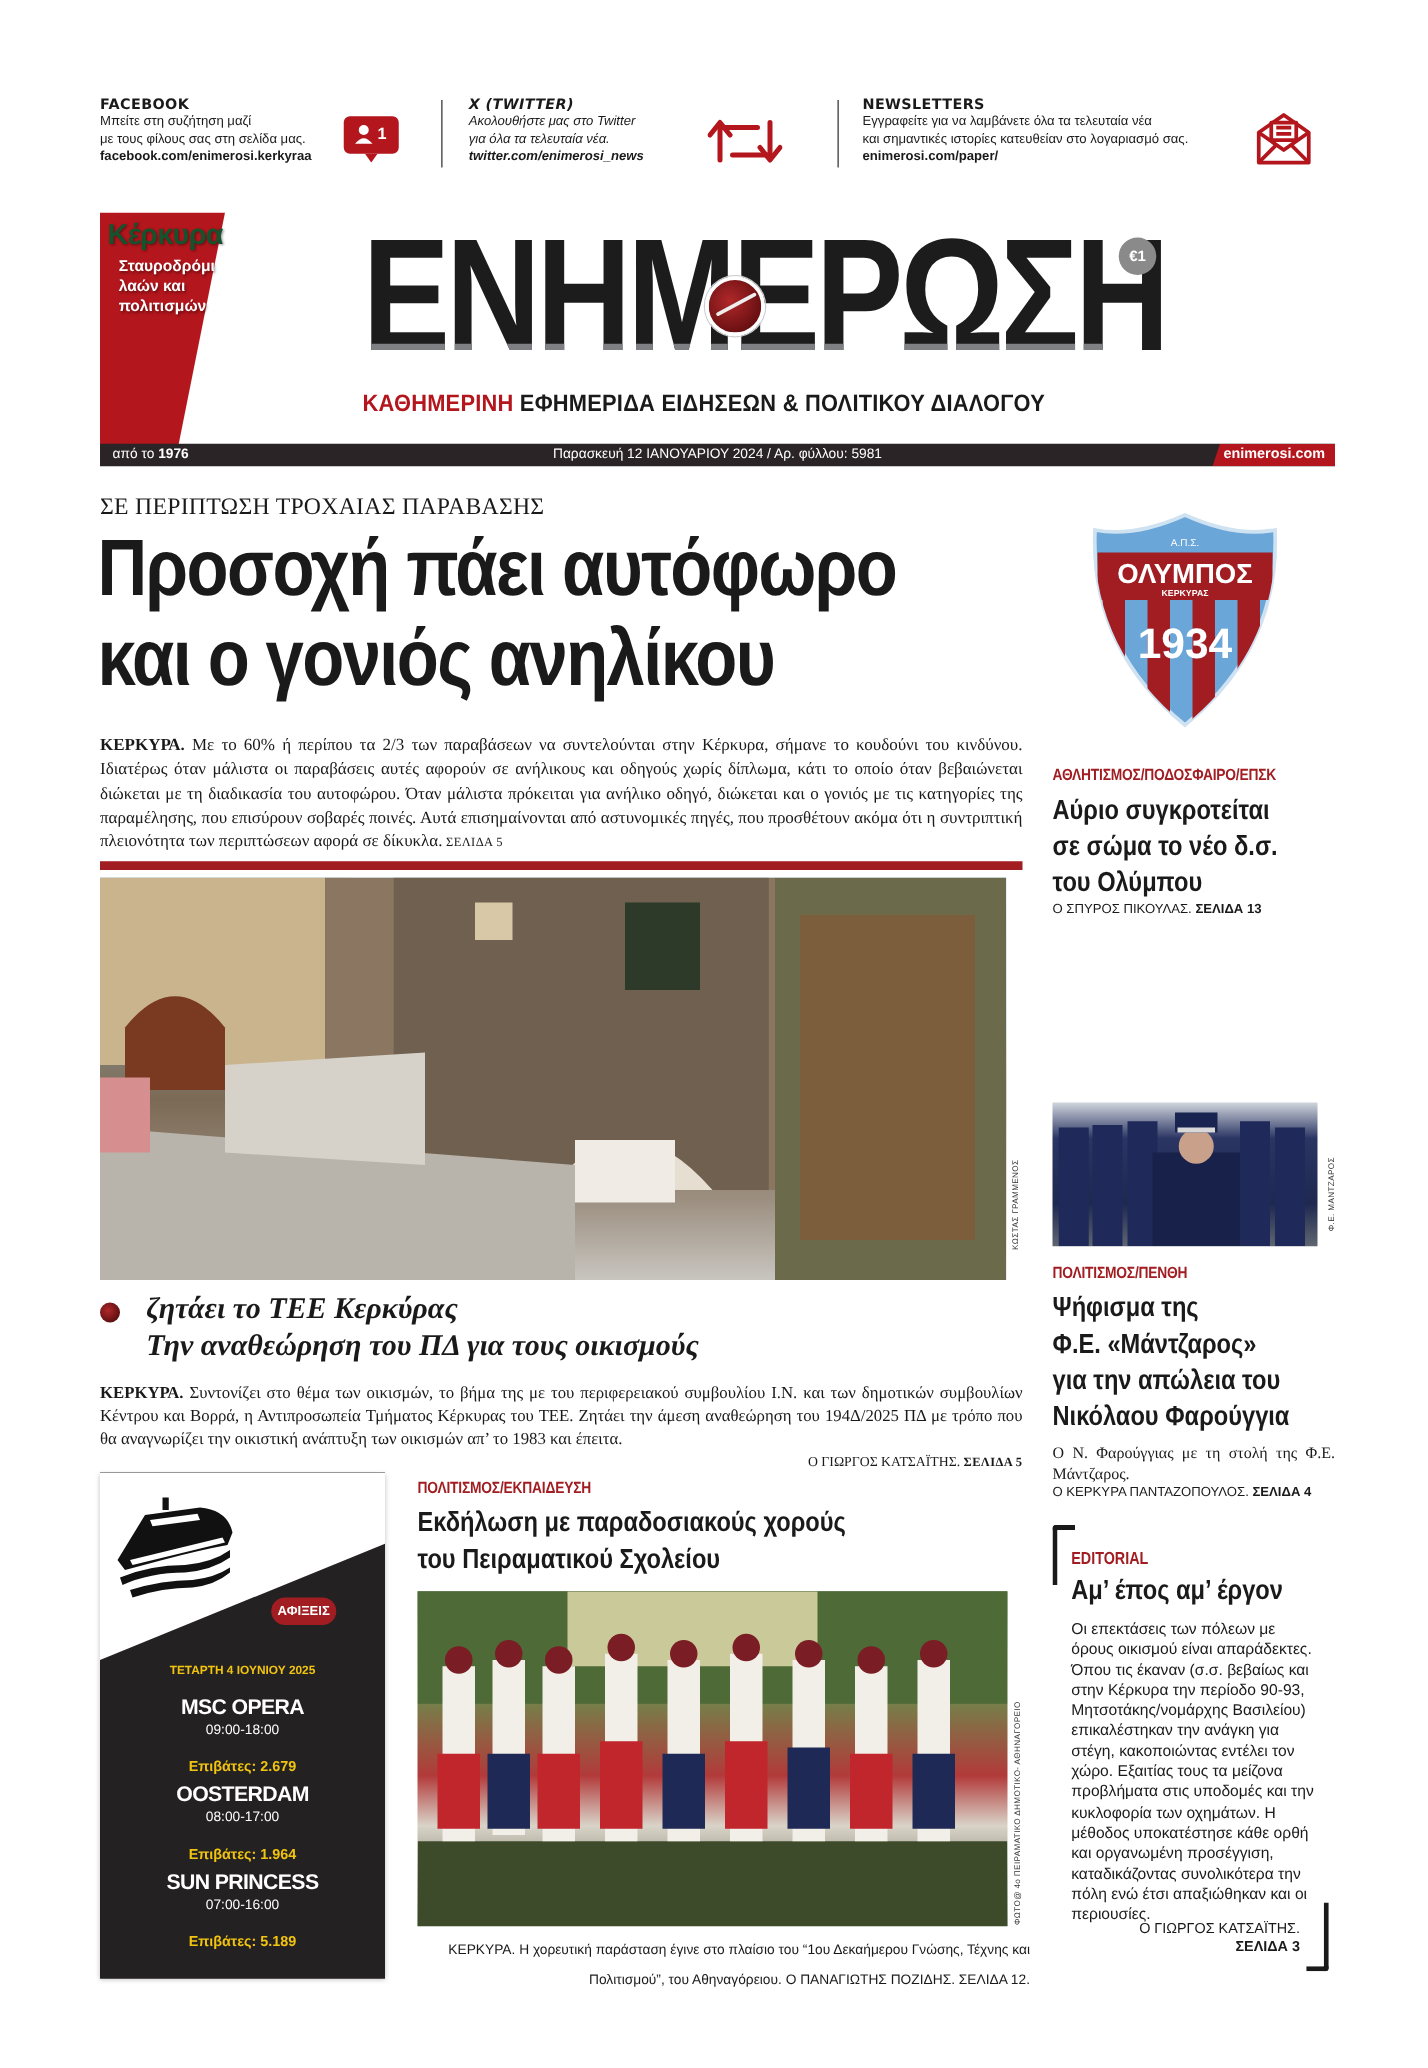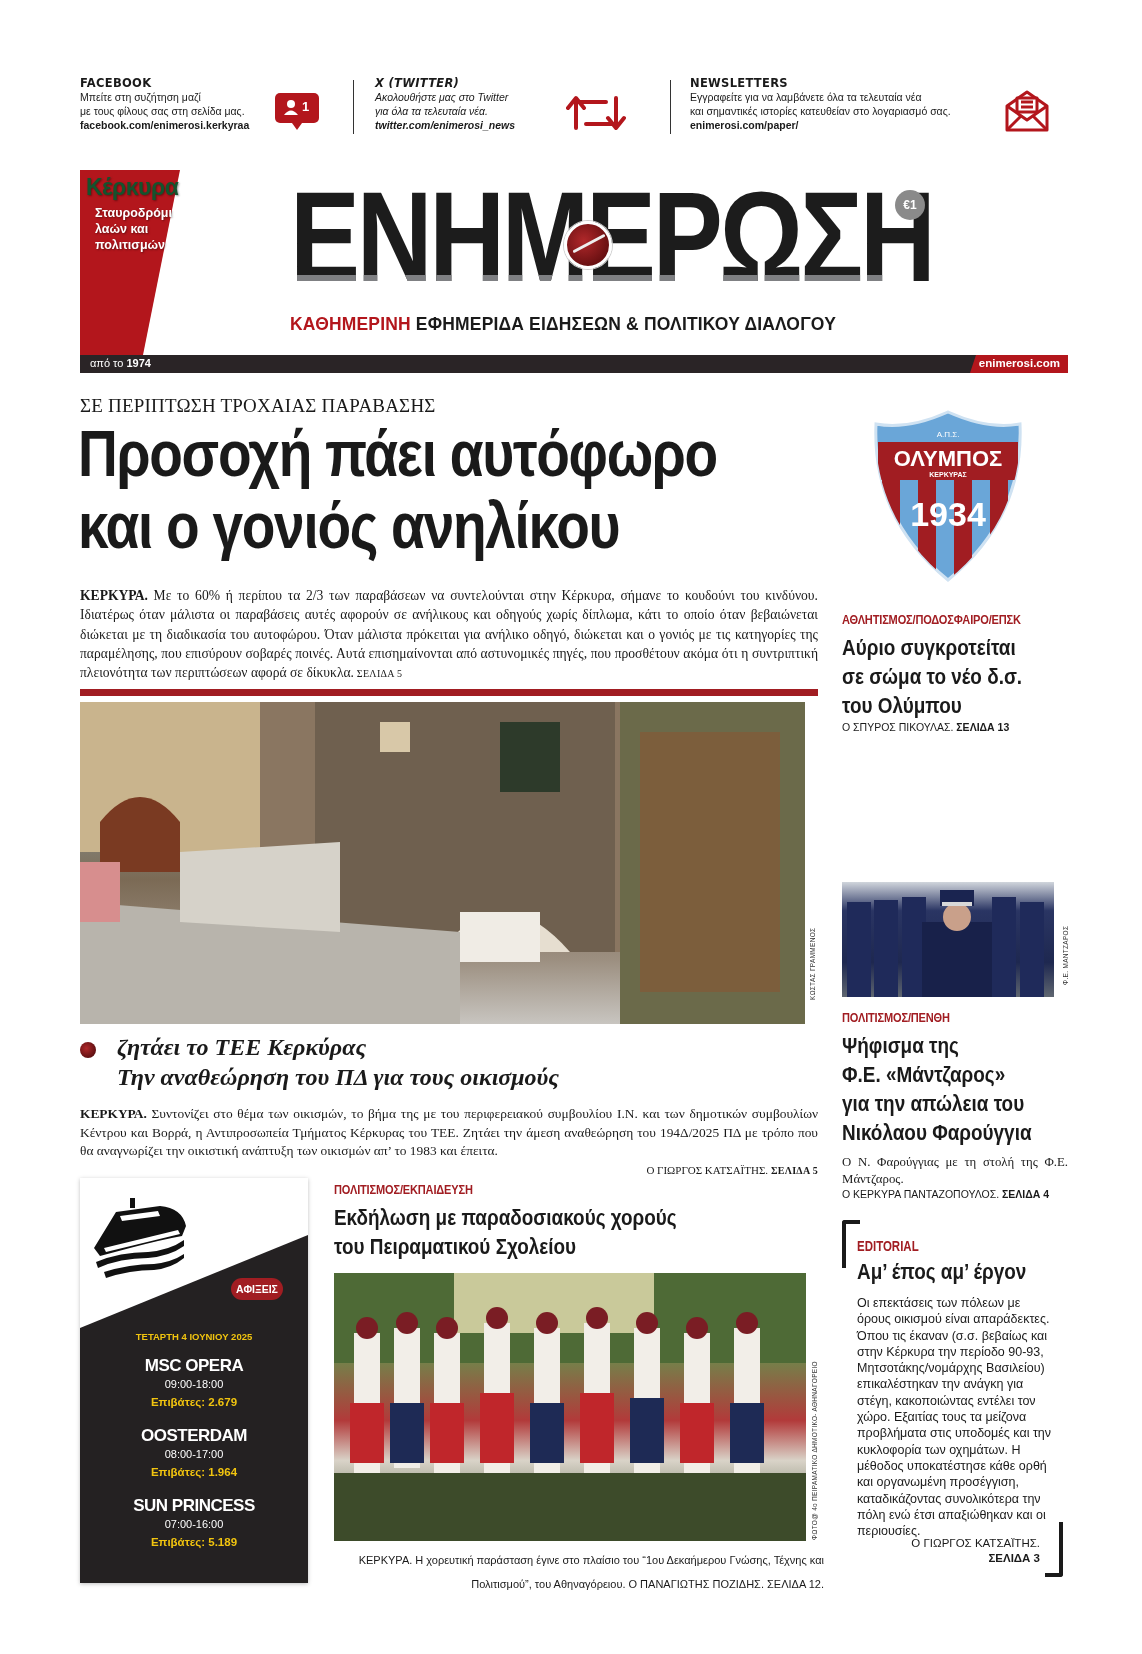--- a/index.html
+++ b/index.html
@@ -50,26 +50,26 @@
   
   .sec-bullet { position: absolute; left: 80px; top: 1042px; width: 16px; height: 16px; border-radius: 50%; background: radial-gradient(circle at 40% 40%, #b0282a, #5a0e10 75%); }
   .sec-head { position: absolute; left: 117px; top: 1032px; font-family: "Liberation Serif", serif; font-style: italic; font-weight: 700; font-size: 24px; line-height: 30px; }
   .sec-body { position: absolute; left: 80px; top: 1105px; width: 738px; font-family: "Liberation Serif", serif; font-size: 13.4px; line-height: 18.5px; text-align: justify; }
   .byline-right { text-align: right; font-size: 11px; }
 
   
   .cruise { position: absolute; left: 80px; top: 1178px; width: 228px; height: 405px; background: #242122; overflow: hidden; box-shadow: 0 1px 4px rgba(0,0,0,0.25); }
   .cruise-white { position: absolute; left: 0; top: 0; width: 228px; height: 150px; background: #fff; clip-path: polygon(0 0, 100% 0, 100% 38%, 0 100%); }
   .cruise-ship { position: absolute; left: 10px; top: 14px; }
-  .cruise-badge { position: absolute; left: 151px; top: 100px; width: 52px; height: 22px; border-radius: 11px; background: #a11d22; color: #fff; font-size: 10.5px; font-weight: 700; display: flex; align-items: center; justify-content: center; }
+  .cruise-badge { position: absolute; left: 137px; top: 100px; width: 52px; height: 22px; border-radius: 11px; background: #a11d22; color: #fff; font-size: 10.5px; font-weight: 700; display: flex; align-items: center; justify-content: center; }
   .cruise-date { position: absolute; left: 0; width: 228px; top: 153px; text-align: center; color: #f1c40f; font-size: 9.5px; font-weight: 700; }
   .cruise-item { position: absolute; left: 0; width: 228px; text-align: center; }
   .ship-name { color: #fff; font-weight: 700; font-size: 17px; letter-spacing: -0.5px; }
   .ship-time { color: #fff; font-size: 11px; margin-top: 2px; }
-  .ship-pax { color: #f1c40f; font-size: 11.5px; font-weight: 700; margin-top: 6px; }
+  .ship-pax { color: #f1c40f; font-size: 11.5px; font-weight: 700; margin-top: 18px; }
 
   
   .sect-label { position: absolute; font-weight: 700; font-size: 13px; color: #a11d22; letter-spacing: -0.2px; transform: scaleX(0.85); transform-origin: left top; white-space: nowrap; }
   .culture-head { position: absolute; left: 334px; top: 1203px; font-weight: 700; font-size: 22px; line-height: 29px; transform: scaleX(0.86); transform-origin: left top; white-space: nowrap; }
   .photo-dance { position: absolute; left: 334px; top: 1273px; width: 472px; height: 268px; overflow: hidden; background: linear-gradient(180deg, #3e5b2e 0%, #6c8a4c 30%, #b23a3a 55%, #d9d3c8 70%, #3a4a2c 100%); }
   .dance-caption { position: absolute; left: 334px; top: 1548px; width: 490px; font-size: 11px; line-height: 24px; text-align: right; }
 
   
   .crest { position: absolute; left: 868px; top: 408px; }
   .right-col { position: absolute; left: 842px; width: 226px; }
@@ -155,21 +155,22 @@
     <div class="logo-text">ΕΝΗΜΕΡΩΣΗ</div>
   </div>
   <div class="logo-globe"></div>
 </div>
 <div class="price-badge">€1</div>
 <div class="tagline">
   <span class="red">ΚΑΘΗΜΕΡΙΝΗ</span><span> ΕΦΗΜΕΡΙΔΑ ΕΙΔΗΣΕΩΝ &amp; ΠΟΛΙΤΙΚΟΥ ΔΙΑΛΟΓΟΥ</span>
 </div>
 
 <div class="datebar">
-  <div class="since"><span>από το </span><b>1974</b></div>
+  <div class="since"><span>από το </span><b>1976</b></div>
+  <div class="date">Παρασκευή 12 ΙΑΝΟΥΑΡΙΟΥ 2024 / Αρ. φύλλου: 5981</div>
   <div class="site">enimerosi.com</div>
 </div>
 
 <div class="kicker">ΣΕ ΠΕΡΙΠΤΩΣΗ ΤΡΟΧΑΙΑΣ ΠΑΡΑΒΑΣΗΣ</div>
 <div class="headline">
   <div>Προσοχή πάει αυτόφωρο</div>
   <div>και ο γονιός ανηλίκου</div>
 </div>
 <div class="lead-body">
   <b>ΚΕΡΚΥΡΑ.</b><span> Με το 60% ή περίπου τα 2/3 των παραβάσεων να συντελούνται στην Κέρκυρα, σήμανε το κουδούνι του κινδύνου. Ιδιατέρως όταν μάλιστα οι παραβάσεις αυτές αφορούν σε ανήλικους και οδηγούς χωρίς δίπλωμα, κάτι το οποίο όταν βεβαιώνεται διώκεται με τη διαδικασία του αυτοφώρου. Όταν μάλιστα πρόκειται για ανήλικο οδηγό, διώκεται και ο γονιός με τις κατηγορίες της παραμέλησης, που επισύρουν σοβαρές ποινές. Αυτά επισημαίνονται από αστυνομικές πηγές, που προσθέτουν ακόμα ότι η συντριπτική πλειονότητα των περιπτώσεων αφορά σε δίκυκλα.</span><span class="page-ref"> ΣΕΛΙΔΑ 5</span>

